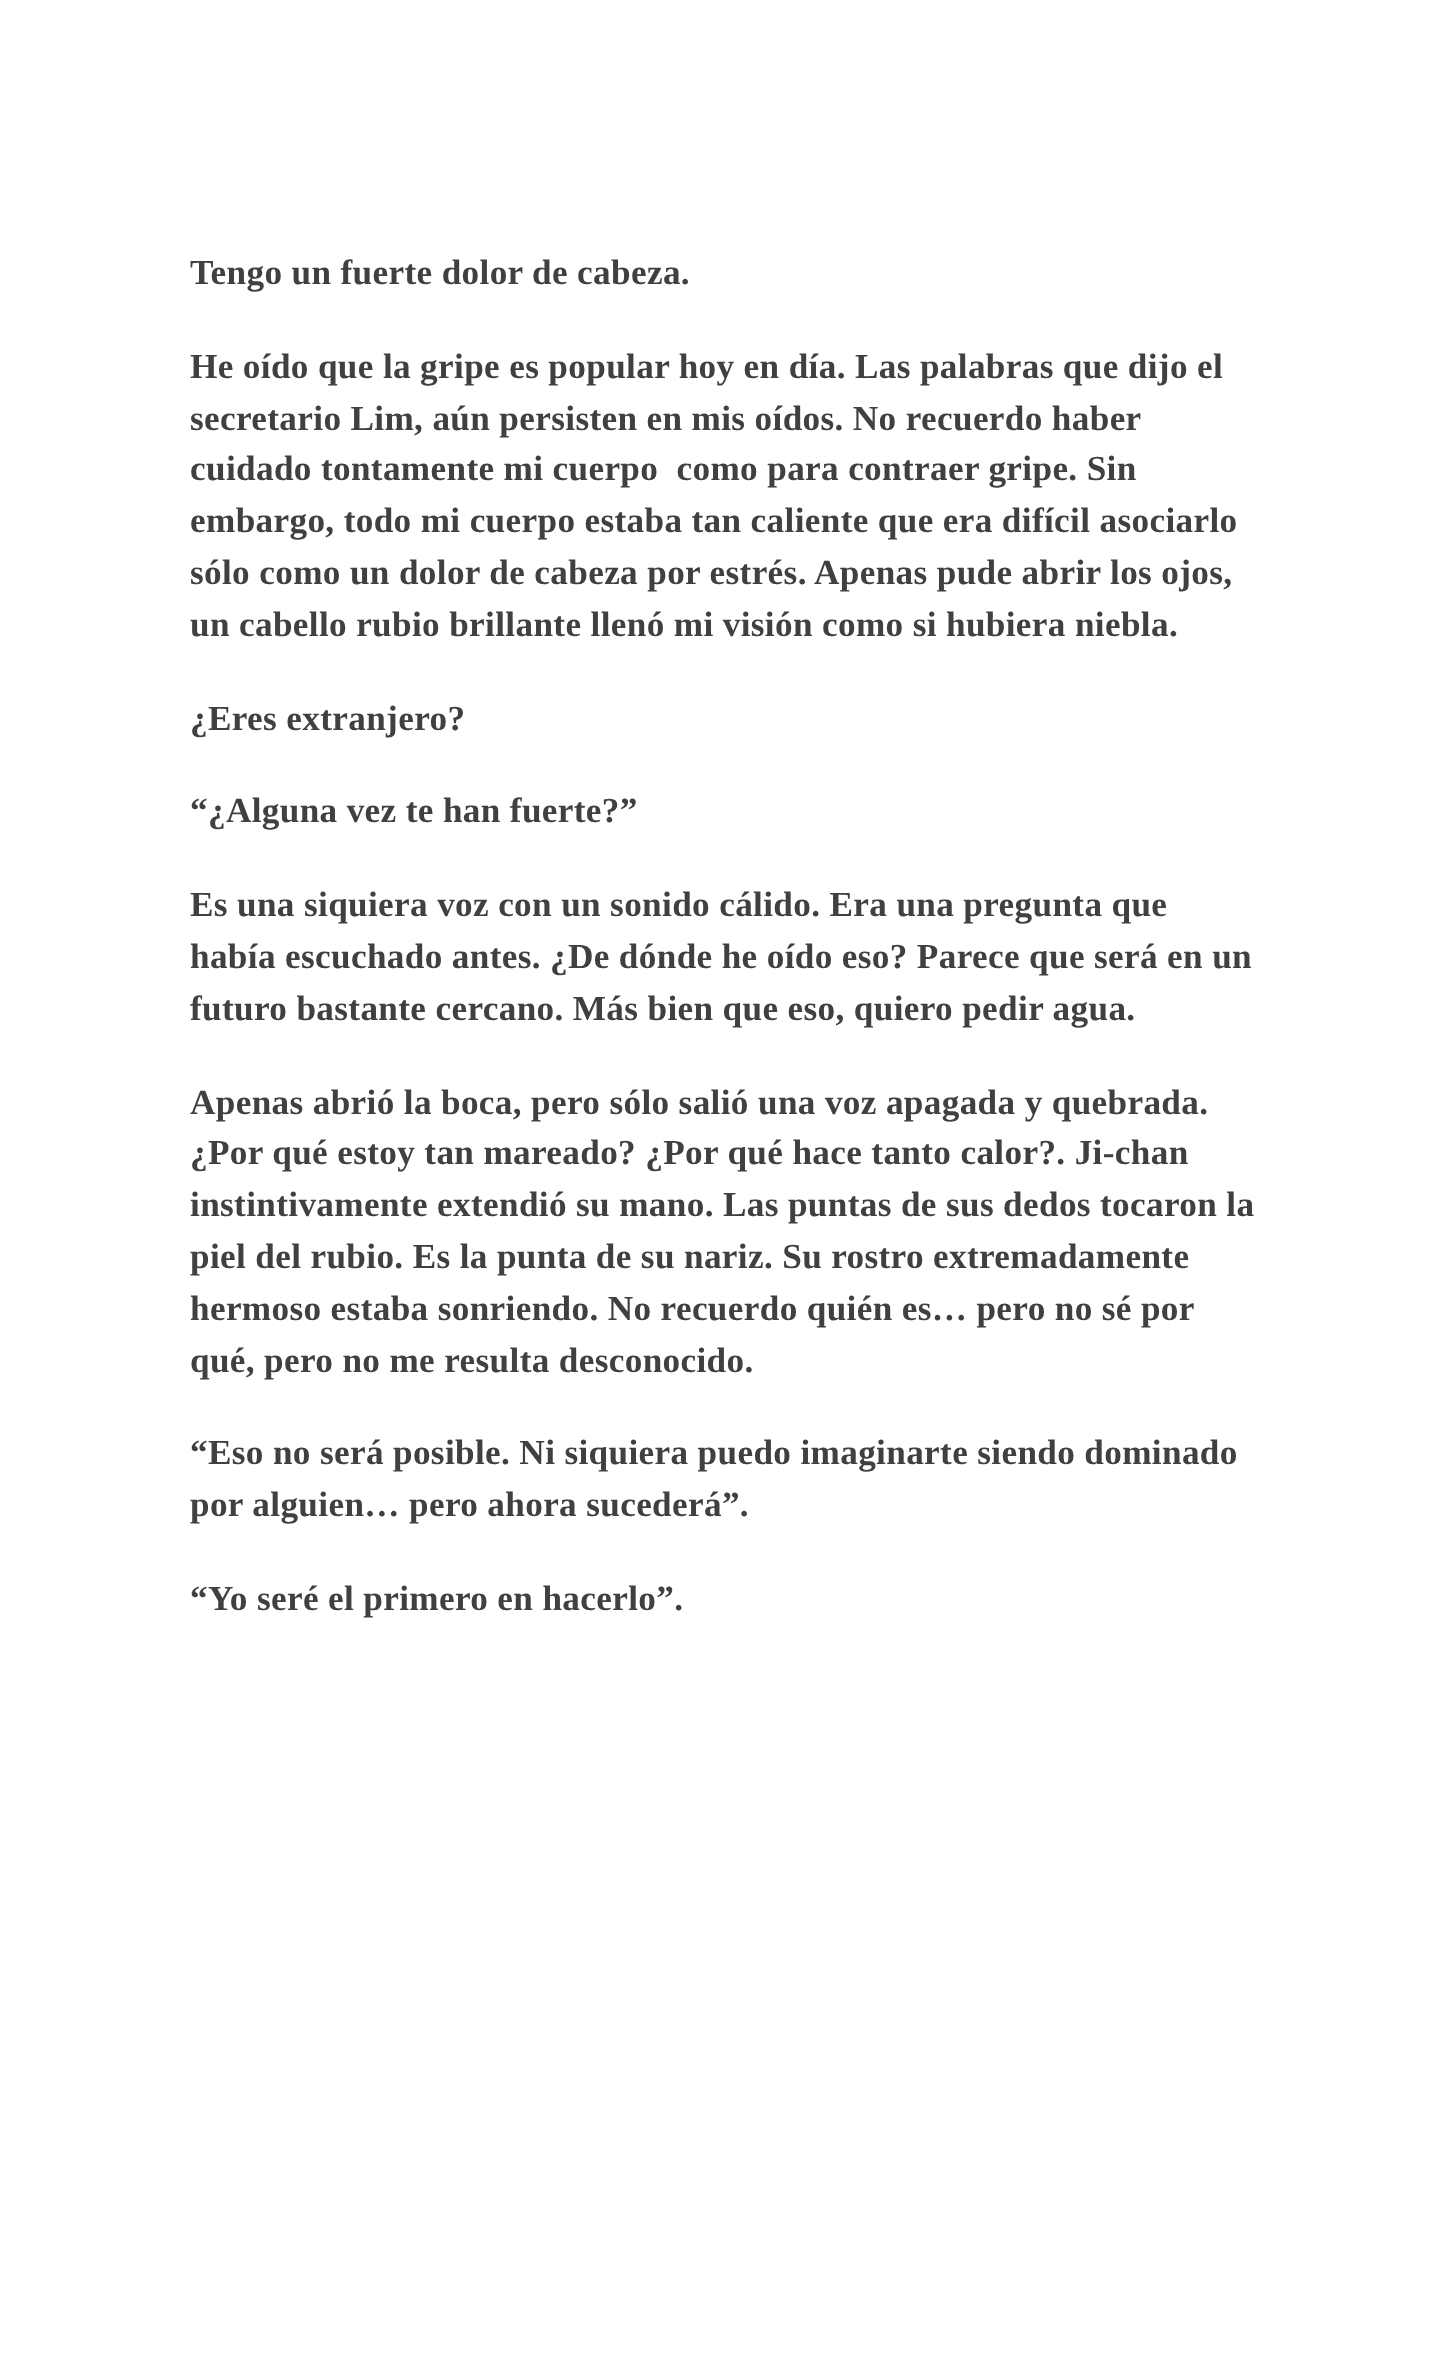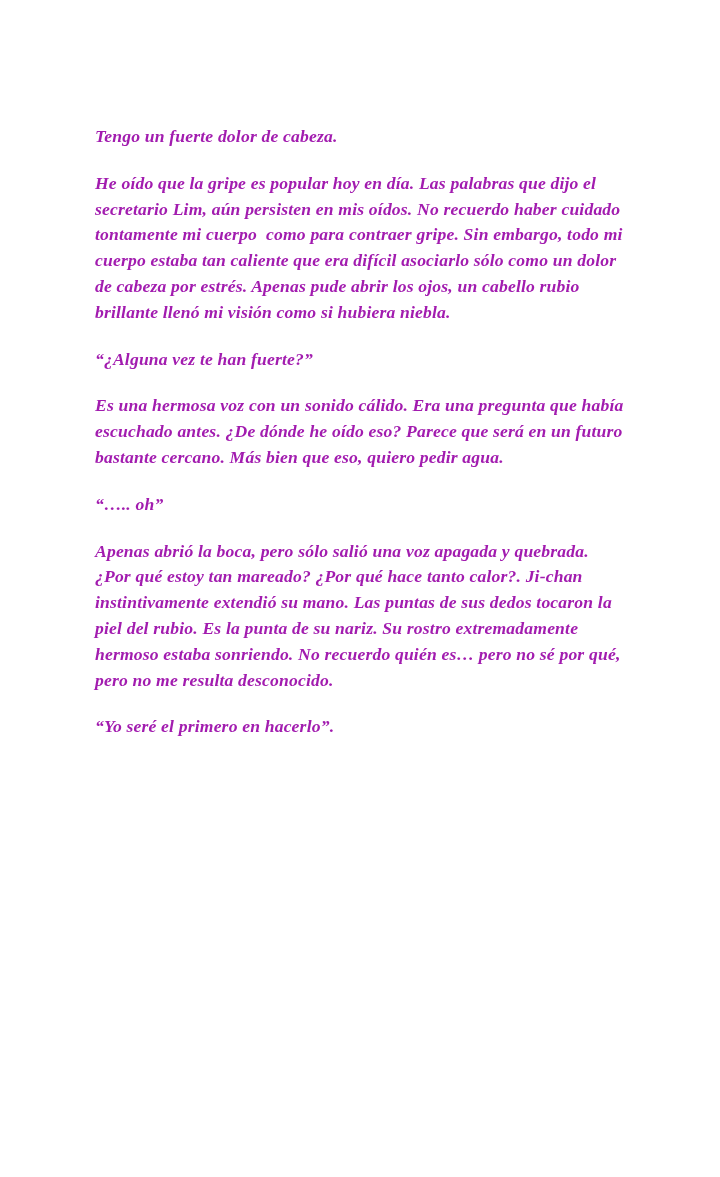--- a/index.html
+++ b/index.html
@@ -26,26 +26,25 @@
     left: 95px;
     top: 124px;
     width: 534px;
   }
 
   .para {
     font-family: "Liberation Serif", "DejaVu Serif", serif;
     font-weight: 700;
     font-size: 17.6px;
     line-height: 25.8px;
-    color: #a21caf;
+    color: #404040;
     margin: 0 0 21px 0;
     text-align: left;
     letter-spacing: 0.01em;
     white-space: pre-wrap;
-    font-style: italic;
     -webkit-font-smoothing: antialiased;
   }
   .para:last-child { margin-bottom: 15px; }
 
   
   #footer-credit {
     position: absolute;
     left: 0;
     top: 975px;
     width: 720px;
@@ -53,24 +52,25 @@
   }
 </style>
 </head>
 <body>
 
 <div id="page">
 
   <div id="body-text">
     <p class="para">Tengo un fuerte dolor de cabeza.</p>
     <p class="para">He oído que la gripe es popular hoy en día. Las palabras que dijo el secretario Lim, aún persisten en mis oídos. No recuerdo haber cuidado tontamente mi cuerpo  como para contraer gripe. Sin embargo, todo mi cuerpo estaba tan caliente que era difícil asociarlo sólo como un dolor de cabeza por estrés. Apenas pude abrir los ojos, un cabello rubio brillante llenó mi visión como si hubiera niebla.</p>
+    <p class="para">¿Eres extranjero?</p>
     <p class="para">“¿Alguna vez te han fuerte?”</p>
-    <p class="para">Es una hermosa voz con un sonido cálido. Era una pregunta que había escuchado antes. ¿De dónde he oído eso? Parece que será en un futuro bastante cercano. Más bien que eso, quiero pedir agua.</p>
-    <p class="para">“….. oh”</p>
+    <p class="para">Es una siquiera voz con un sonido cálido. Era una pregunta que había escuchado antes. ¿De dónde he oído eso? Parece que será en un futuro bastante cercano. Más bien que eso, quiero pedir agua.</p>
     <p class="para">Apenas abrió la boca, pero sólo salió una voz apagada y quebrada. ¿Por qué estoy tan mareado? ¿Por qué hace tanto calor?. Ji-chan instintivamente extendió su mano. Las puntas de sus dedos tocaron la piel del rubio. Es la punta de su nariz. Su rostro extremadamente hermoso estaba sonriendo. No recuerdo quién es… pero no sé por qué, pero no me resulta desconocido.</p>
+    <p class="para">“Eso no será posible. Ni siquiera puedo imaginarte siendo dominado por alguien… pero ahora sucederá”.</p>
     <p class="para">“Yo seré el primero en hacerlo”.</p>
   </div>
 
   <div id="footer-credit">
 
     
 
     
   </div>
 

